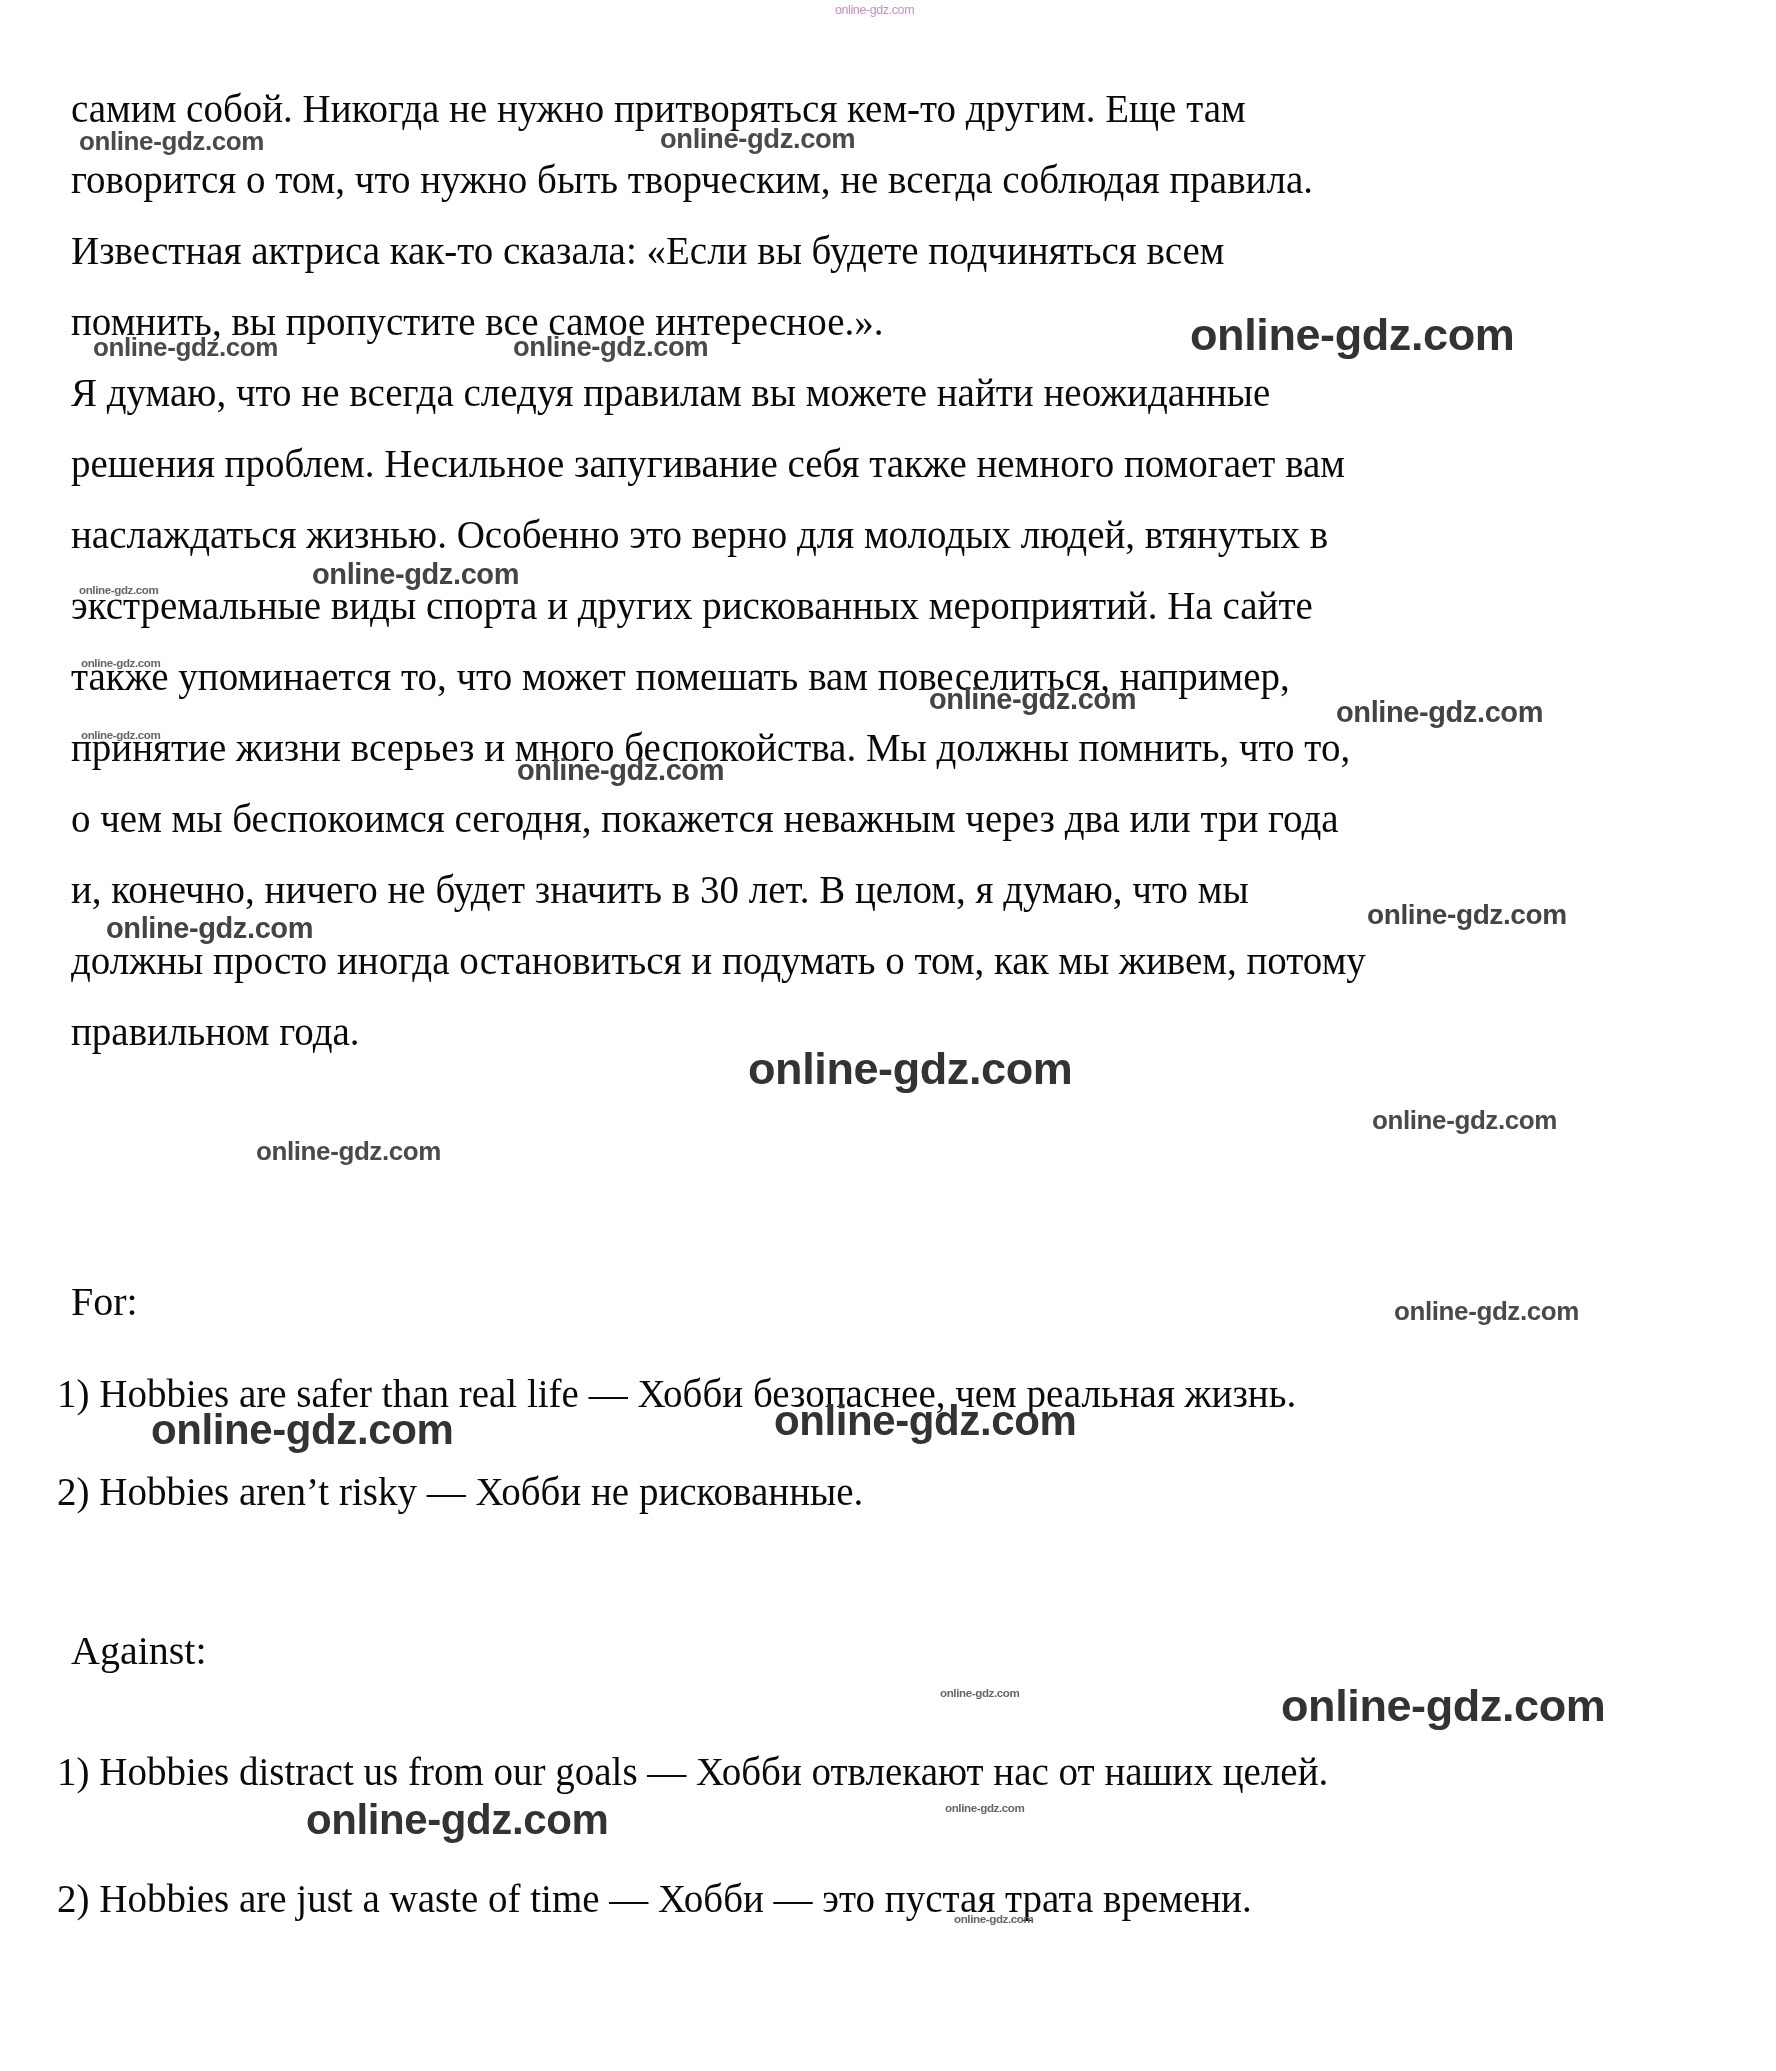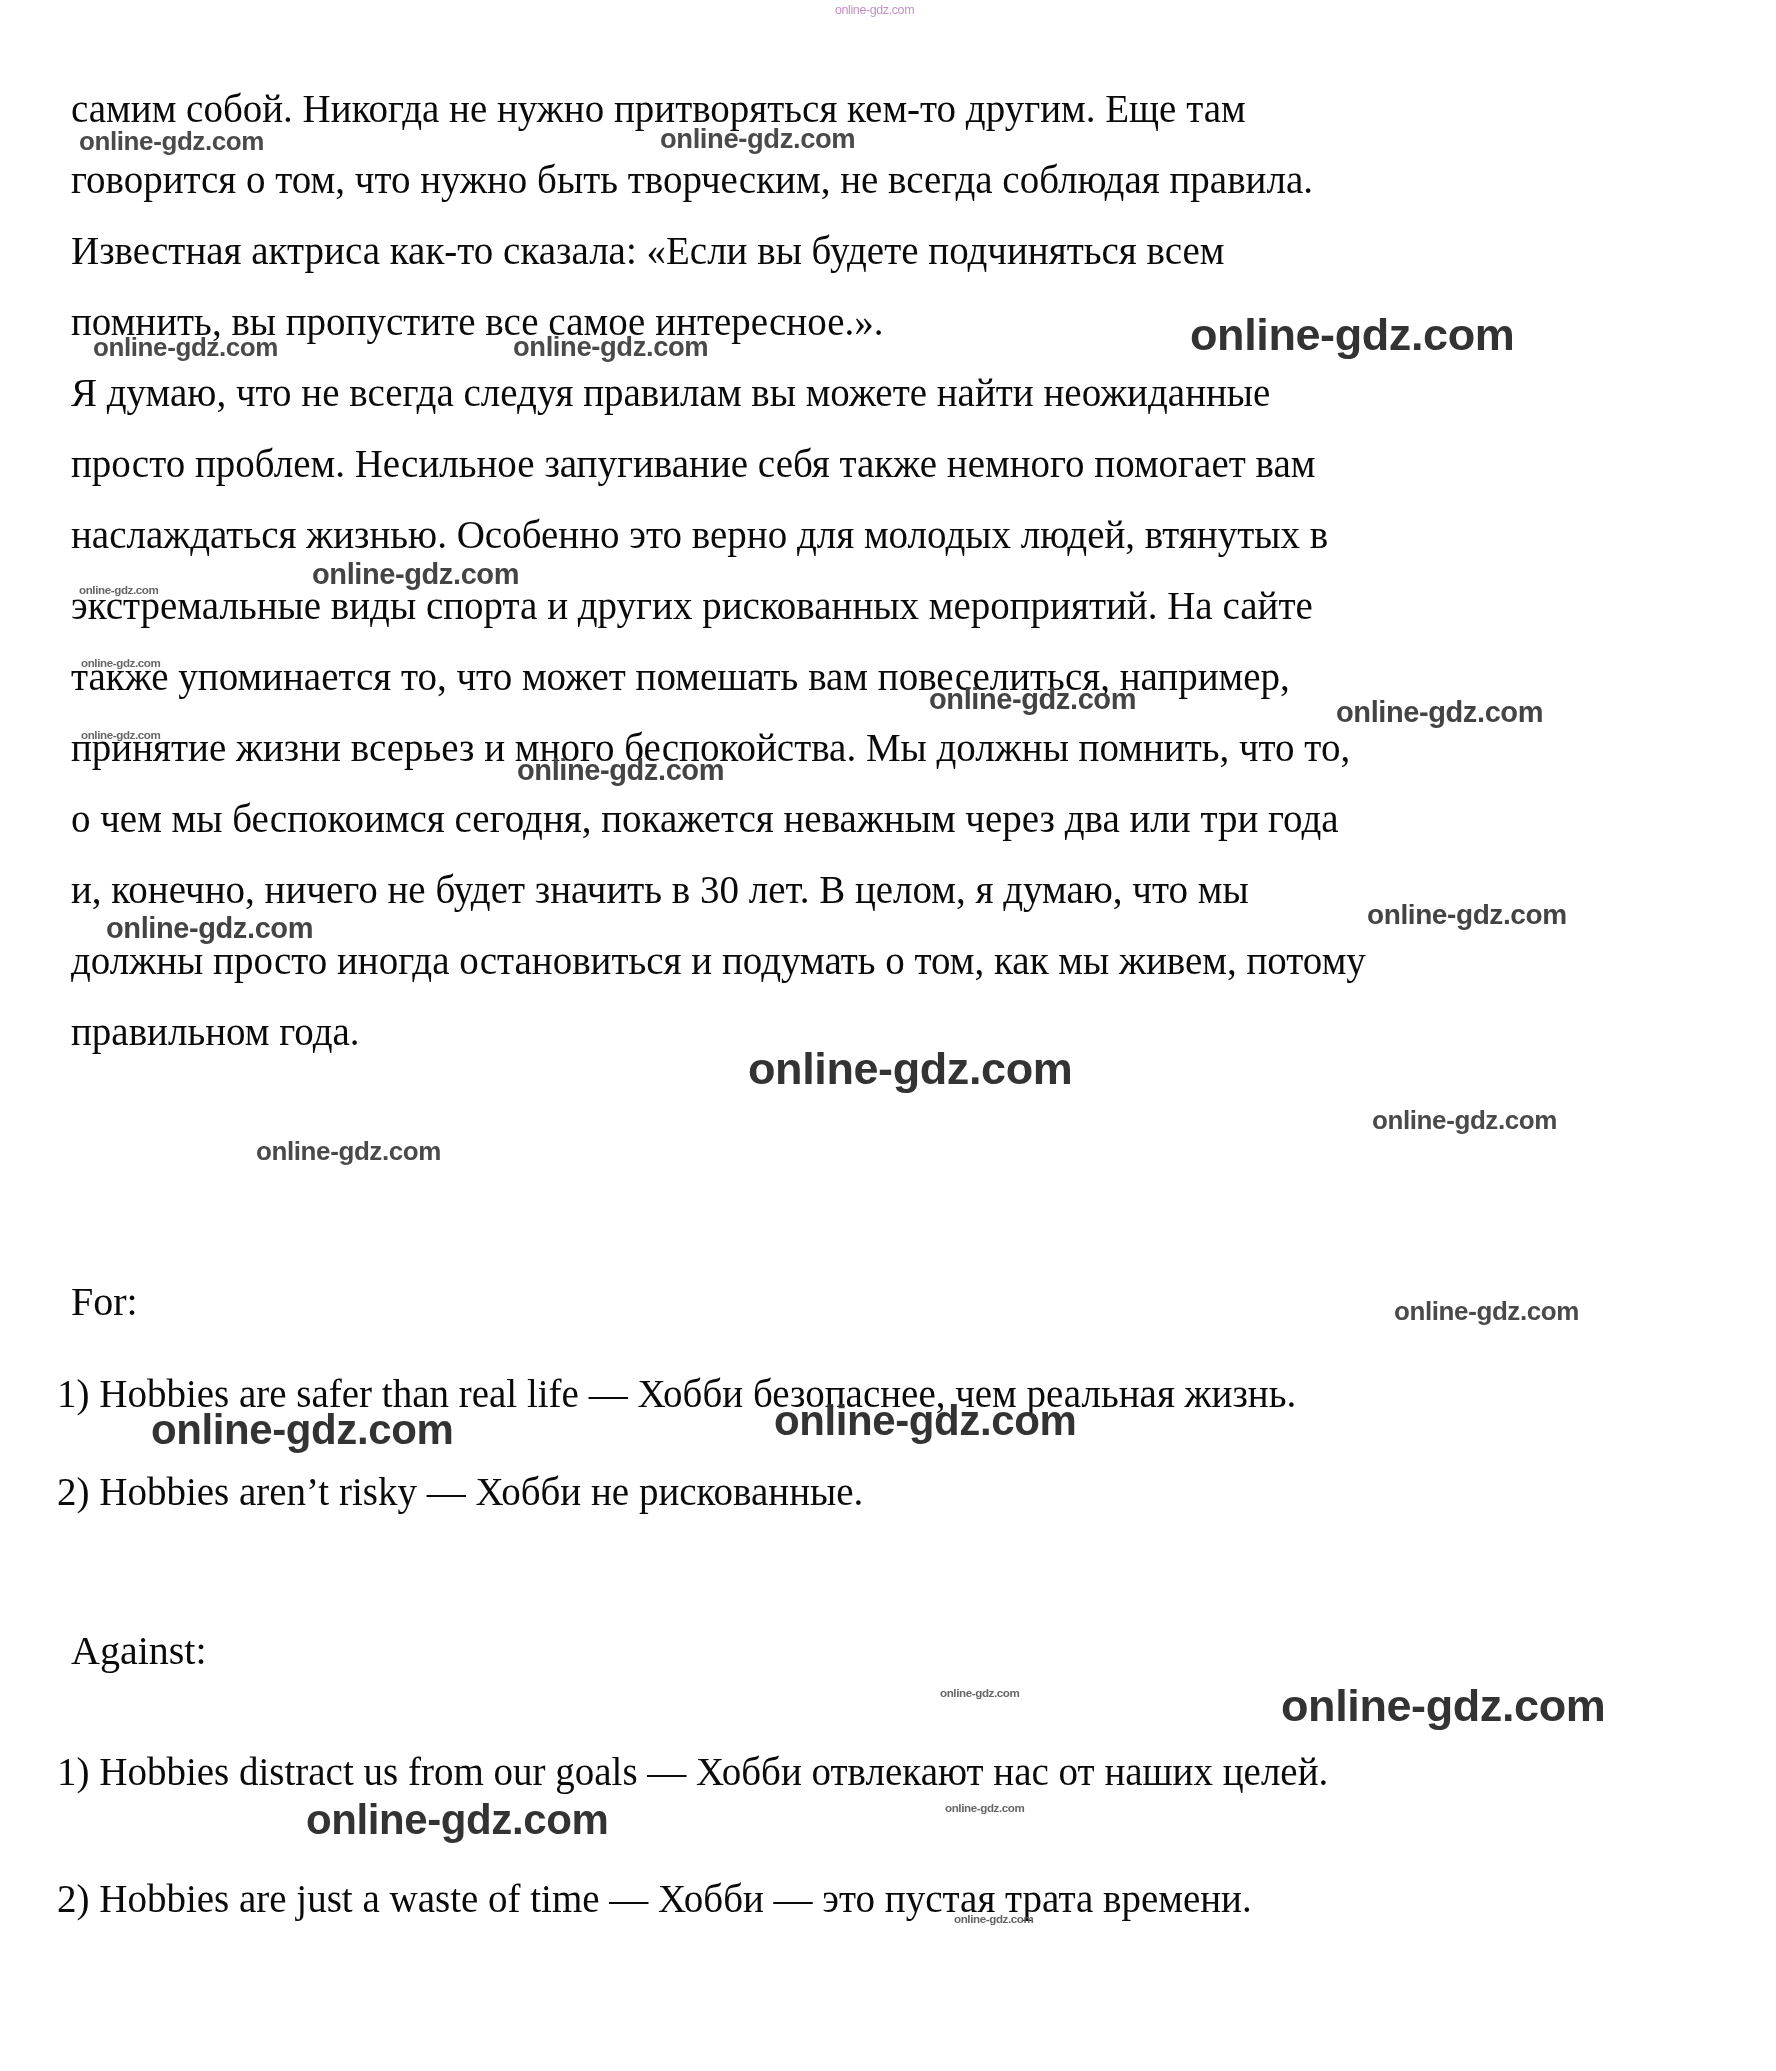--- a/index.html
+++ b/index.html
@@ -69,21 +69,21 @@
 <body>
 
 <div class="page">
 
   <div class="para">
     <div class="line">самим собой. Никогда не нужно притворяться кем-то другим. Еще там</div>
     <div class="line">говорится о том, что нужно быть творческим, не всегда соблюдая правила.</div>
     <div class="line">Известная актриса как-то сказала: «Если вы будете подчиняться всем</div>
     <div class="line">помнить, вы пропустите все самое интересное.».</div>
     <div class="line">Я думаю, что не всегда следуя правилам вы можете найти неожиданные</div>
-    <div class="line">просто проблем. Несильное запугивание себя также немного помогает вам</div>
+    <div class="line">решения проблем. Несильное запугивание себя также немного помогает вам</div>
     <div class="line">наслаждаться жизнью. Особенно это верно для молодых людей, втянутых в</div>
     <div class="line">экстремальные виды спорта и других рискованных мероприятий. На сайте</div>
     <div class="line">также упоминается то, что может помешать вам повеселиться, например,</div>
     <div class="line">принятие жизни всерьез и много беспокойства. Мы должны помнить, что то,</div>
     <div class="line">о чем мы беспокоимся сегодня, покажется неважным через два или три года</div>
     <div class="line">и, конечно, ничего не будет значить в 30 лет. В целом, я думаю, что мы</div>
     <div class="line">должны просто иногда остановиться и подумать о том, как мы живем, потому</div>
     <div class="line">правильном года.</div>
   </div>
 

